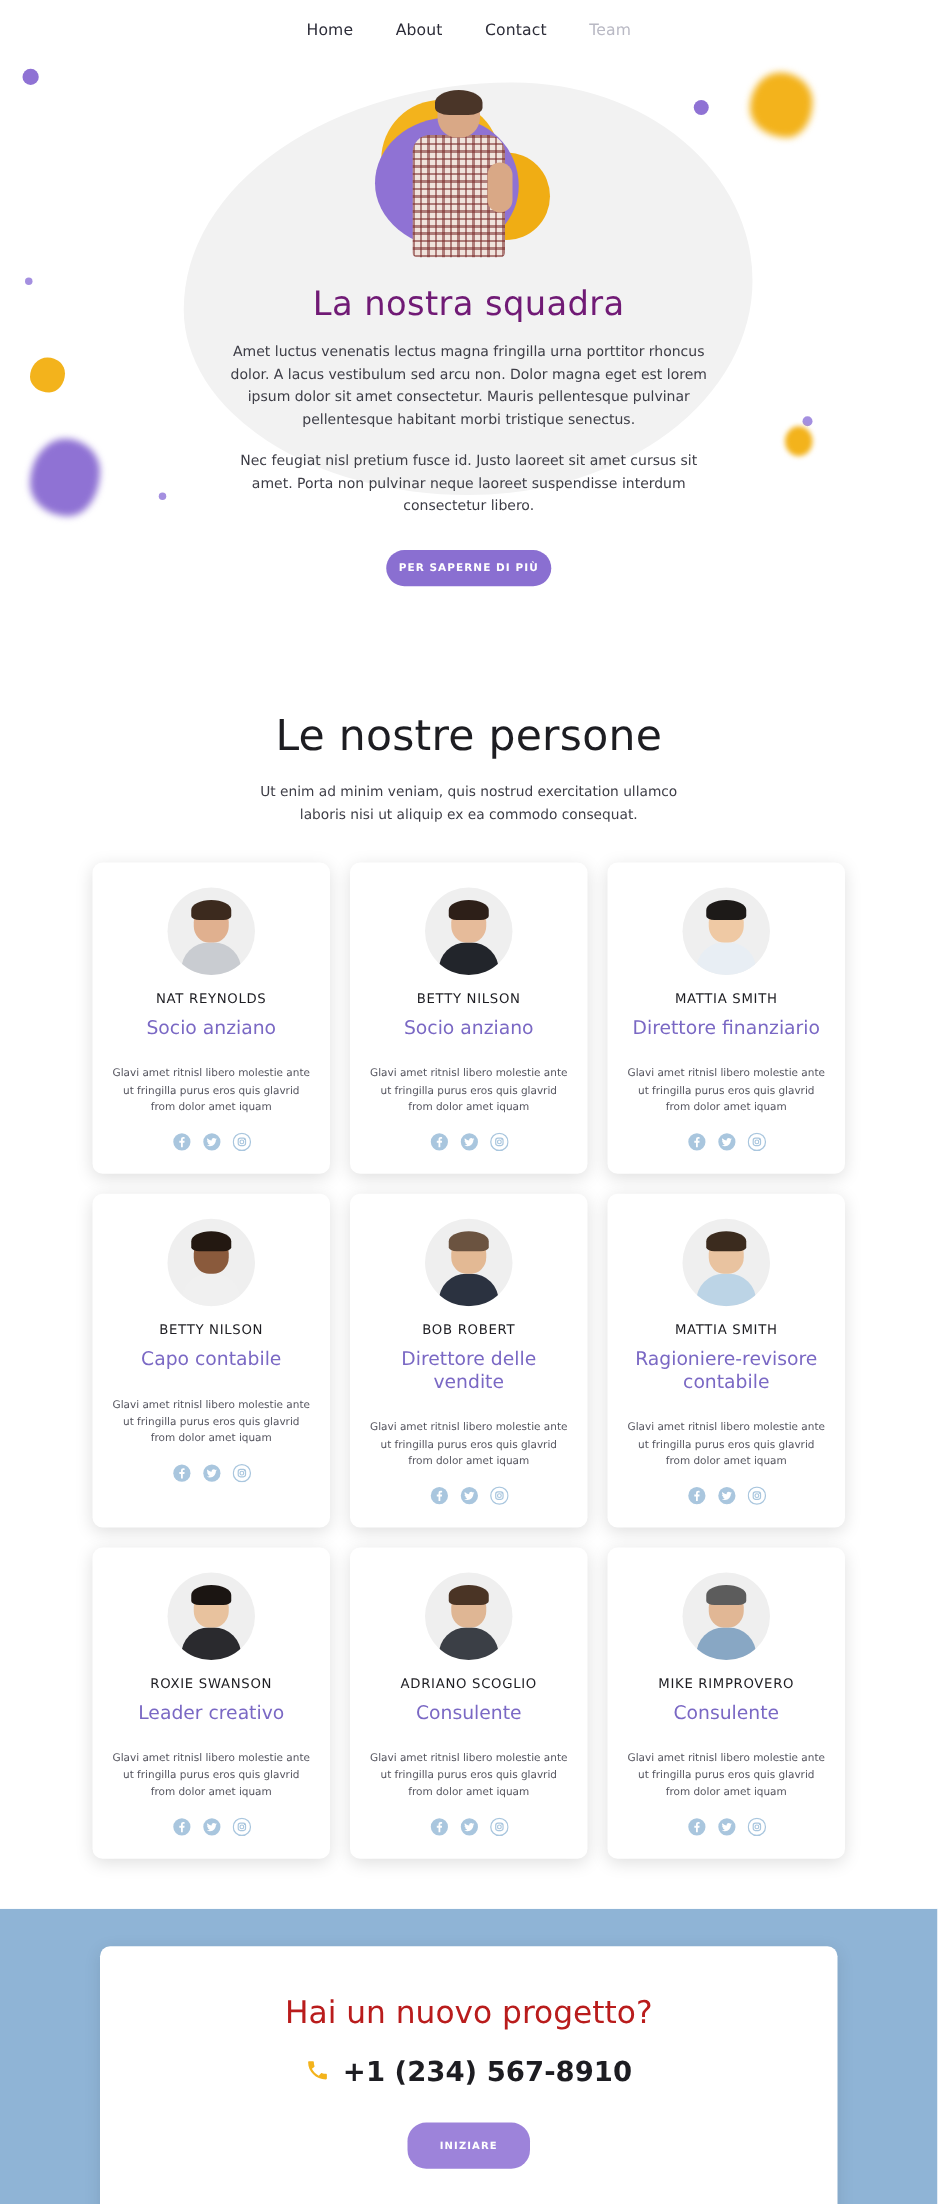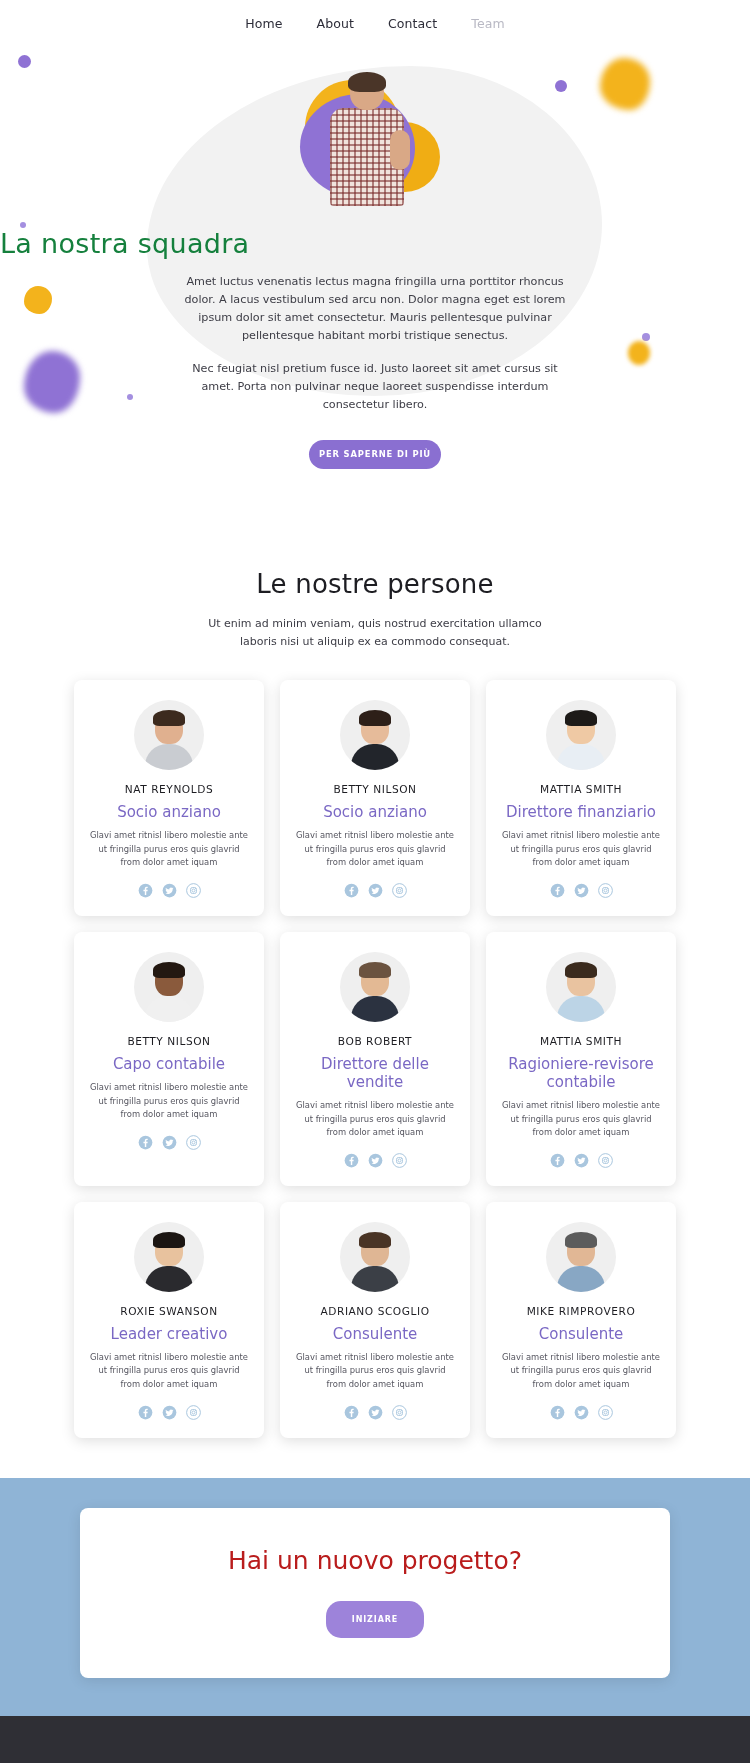--- a/index.html
+++ b/index.html
@@ -98,24 +98,25 @@
     border-radius:14px 14px 4px 4px;
   }
   .ph-arm {
     position:absolute; right:-4px; top:56px;
     width:20px; height:40px;
     background:#d9a886;
     border-radius:10px;
   }
 
   h1.hero-title {
+    text-align:center;
     font-size:27px;
     font-weight:400;
     letter-spacing:.3px;
-    color:#15803d;
+    color:#701a75;
     margin-top:16px;
   }
   .hero-p {
     text-align:center;
     font-size:11.2px;
     line-height:1.62;
     color:#3d3d46;
     width:400px;
     margin:14px auto 0;
   }
@@ -138,21 +139,21 @@
   }
 
   
   .deco { position:absolute; z-index:1; }
   .d-circle { border-radius:50%; }
 
   
   .team { padding:40px 0 40px; background:#fff; position:relative; z-index:5;}
   h2.section-title {
     text-align:center;
-    font-size:26px;
+    font-size:34px;
     font-weight:400;
     color:#1d1d22;
     letter-spacing:.2px;
   }
   .section-sub {
     text-align:center;
     font-size:11px;
     line-height:1.6;
     color:#3d3d46;
     width:340px;
@@ -201,21 +202,21 @@
     font-weight:400;
     letter-spacing:.55px;
     color:#1d1d22;
   }
   .card-role {
     margin-top:8px;
     font-size:15px;
     color:#7a68c4;
   }
   .card-desc {
-    margin-top:8px;
+    margin-top:21px;
     font-size:8.4px;
     line-height:1.62;
     color:#55555f;
   }
   .socials {
     margin-top:13px;
     display:flex;
     justify-content:center;
     gap:9px;
   }
@@ -616,20 +617,28 @@
               </svg>
             </a>
           </div>
         </div>
       </div>
   </section>
 
   <section class="cta-band">
     <div class="cta-card">
       <h2 class="cta-title">Hai un nuovo progetto?</h2>
+      <div class="cta-phone">
+        <span>
+          <svg width="20" height="20" viewBox="0 0 24 24" fill="#f3b31c">
+            <path d="M6.6 10.8c1.4 2.8 3.8 5.1 6.6 6.6l2.2-2.2c.3-.3.7-.4 1-.2 1.1.4 2.4.6 3.6.6.6 0 1 .4 1 1V20c0 .6-.4 1-1 1C10.5 21 3 13.5 3 4.5c0-.6.4-1 1-1h3.5c.6 0 1 .4 1 1 0 1.3.2 2.5.6 3.6.1.3 0 .7-.2 1l-2.3 1.7z"></path>
+          </svg>
+        </span>
+        <span>+1 (234) 567-8910</span>
+      </div>
       <button class="btn-cta">INIZIARE</button>
     </div>
   </section>
 
   <footer class="footer">
     
   </footer>
 </div>
 
 </body></html>

